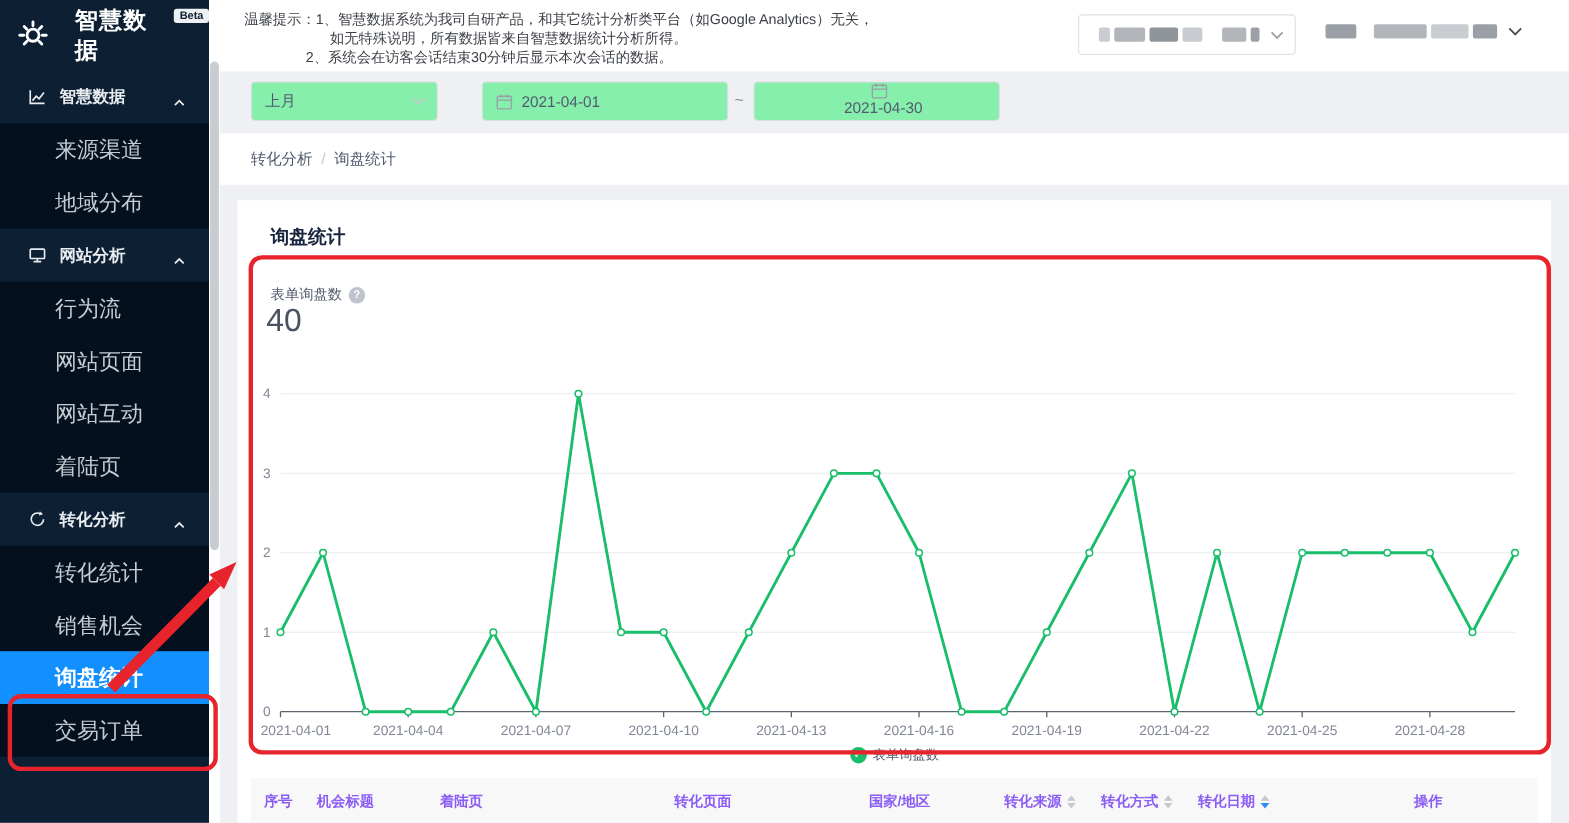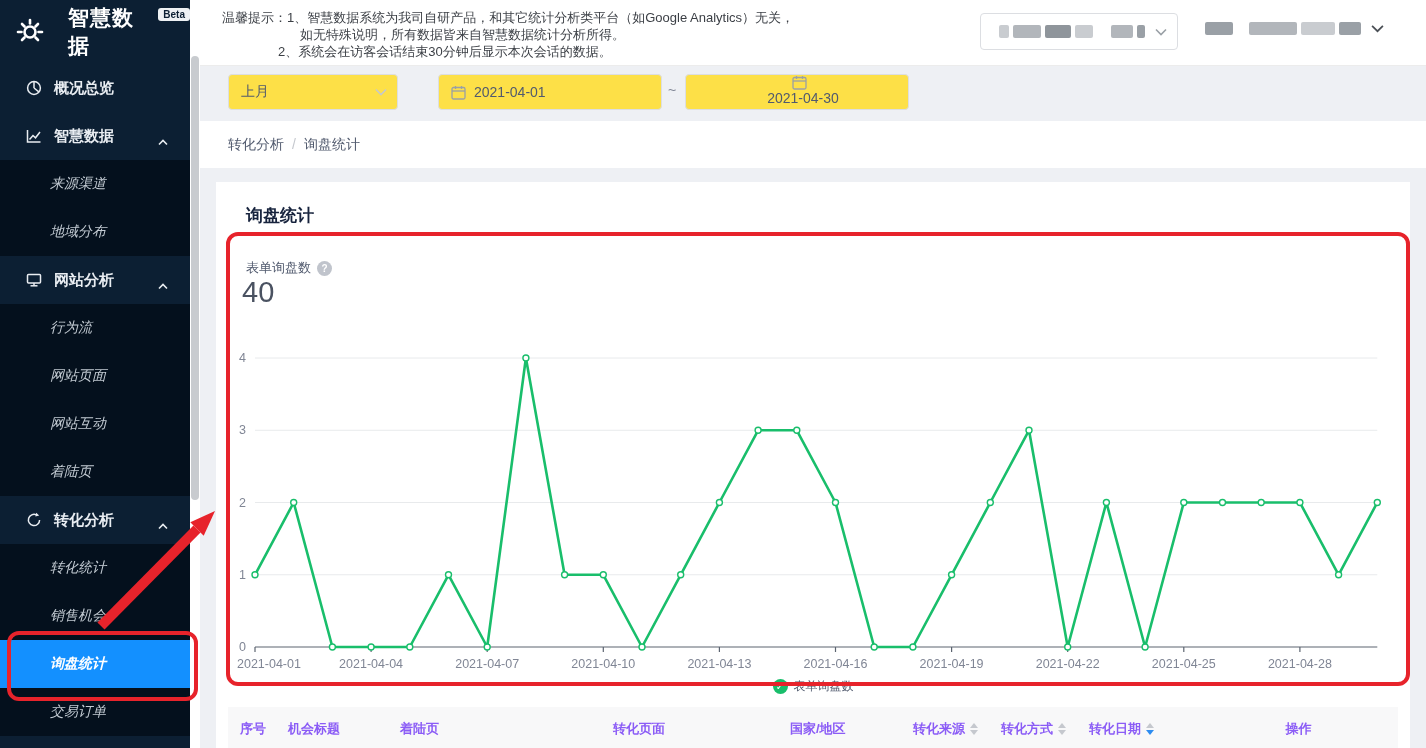--- a/index.html
+++ b/index.html
@@ -7,21 +7,21 @@
     font-family:"Liberation Sans","DejaVu Sans",sans-serif; background:#eef0f4; }
 
   
   #sidebar { position:absolute; left:0; top:0; width:190px; height:748px; background:#0c1f33; z-index:5; }
   #logo { height:64px; display:flex; align-items:center; padding-left:16px; }
   #logo .logo-text { color:#fff; font-size:21px; font-weight:bold; letter-spacing:1px; margin-left:22px; }
   #logo .beta { background:#eef1f4; color:#0c1f33; font-size:10px; font-weight:bold;
     border-radius:3px; padding:1px 5px; margin-left:5px; align-self:flex-start; margin-top:8px; }
   .nav-item { height:48px; display:flex; align-items:center; position:relative; cursor:pointer; }
   .nav-item.root, .nav-item.group { background:#0c1f33; color:#e9edf2; font-weight:bold; font-size:15px; }
-  .nav-item.sub { background:#04101d; color:#c3cbd3; font-size:14px;font-style:italic; }
+  .nav-item.sub { background:#04101d; color:#c3cbd3; font-size:20px; }
   .nav-item.sub.active { background:#1390ff; color:#fff; font-weight:bold; }
   .nav-item .nicon { width:16px; height:16px; margin-left:26px; margin-right:12px; display:inline-flex; }
   .nav-item.sub .nlabel { margin-left:50px; }
   .nav-item .chev { position:absolute; right:22px; top:20px; }
   #sidebar-filler { height:12px; background:#0c1f33; }
 
   
   #scroll-track { position:absolute; left:190px; top:0; width:10px; height:748px; background:#fff; z-index:6; }
   #scroll-thumb { position:absolute; left:1px; top:56px; width:8px; height:444px; background:#c8cbcf; border-radius:4px; }
 
@@ -33,21 +33,21 @@
   .notice-l3 { padding-left:56px; }
 
   
   #account-select { position:absolute; left:780px; top:13px; width:198px; height:37px; border:1px solid #dcdee2;
     border-radius:4px; background:#fff; display:flex; align-items:center; cursor:pointer; }
   .blk { display:inline-block; height:13px; border-radius:2px; margin-right:4px; }
   #user-menu { position:absolute; left:1005px; top:22px; display:flex; align-items:center; cursor:pointer; }
 
   
   #filter-row { position:absolute; left:200px; top:66px; width:1226px; height:55px; background:#eef0f4; }
-  .ctl { position:absolute; top:8px; height:36px; background:#fde047; border:1px solid #dcdee2; border-radius:4px;
+  .ctl { position:absolute; top:8px; height:36px; background:#86efac; border:1px solid #dcdee2; border-radius:4px;
     display:flex; align-items:center; font-size:14px; color:#515a6e; }
   #preset-select { left:28px; width:170px; padding-left:12px; justify-content:space-between; cursor:pointer; }
   #date-start { left:238px; width:224px; padding-left:12px; cursor:pointer; }
   #date-sep { position:absolute; left:468px; top:16px; color:#808695; font-size:14px; }
   #date-end { left:485px; width:224px; padding-left:12px; cursor:pointer;flex-direction:column; }
   #granularity { position:absolute; left:717px; top:8px; display:flex; }
   .gran-btn { width:79px; height:36px; background:#fff; border:1px solid #dcdee2; border-left-width:0;
     display:flex; align-items:center; justify-content:center; font-size:14px; color:#515a6e; cursor:pointer; }
   .gran-btn:first-child { border-left-width:1px; border-radius:4px 0 0 4px; }
   .gran-btn:last-child { border-radius:0 4px 4px 0; }
@@ -104,29 +104,20 @@
           <line x1="19.5" y1="9.5" x2="22" y2="7"></line>
             <line x1="6" y1="23" x2="8.5" y2="20.5"></line>
           <line x1="19.5" y1="20.5" x2="22" y2="23"></line>
         </g>
       </svg>
     </span>
     <span class="logo-text">智慧数据</span>
     <span class="beta">Beta</span>
   </div>
   <nav id="nav">
-      <div class="nav-item root">
-        <span class="nicon">
-          <svg width="16" height="16" viewBox="0 0 16 16">
-            <circle cx="8" cy="8" r="6.4" fill="none" stroke="#e9edf2" stroke-width="1.5"></circle>
-            <path d="M8 8 L8 1.6 M8 8 L12.8 11.8" stroke="#e9edf2" stroke-width="1.5" fill="none"></path>
-          </svg>
-        </span>
-        <span class="nlabel">概况总览</span>
-      </div>
       <div class="nav-item group">
         <span class="nicon">
           <svg width="16" height="16" viewBox="0 0 16 16">
             <path d="M1.5 2 V14 H14.5" fill="none" stroke="#e9edf2" stroke-width="1.5"></path>
             <path d="M3.5 11.5 L7 7.5 L9.5 9.8 L14 4" fill="none" stroke="#e9edf2" stroke-width="1.5"></path>
           </svg>
         </span>
         <span class="nlabel">智慧数据</span>
         <span class="chev"><svg width="10" height="7" viewBox="0 0 10 7">
             <polyline points="1,5.5 5,1.5 9,5.5" fill="none" stroke="#e9edf2" stroke-width="1.6"></polyline>

